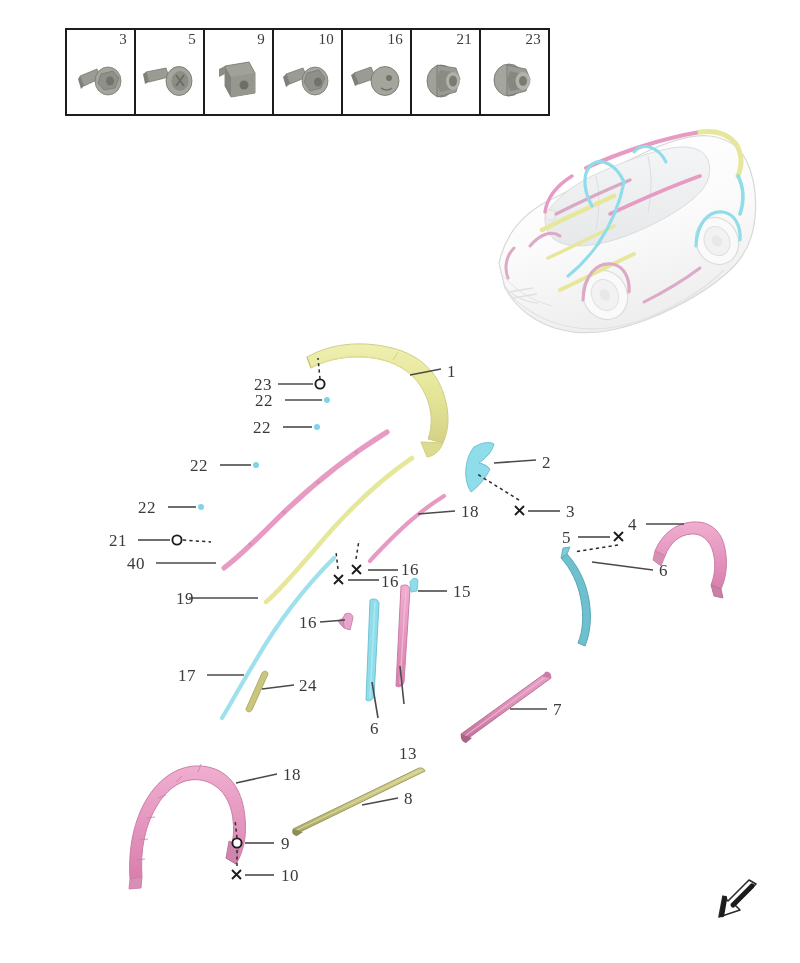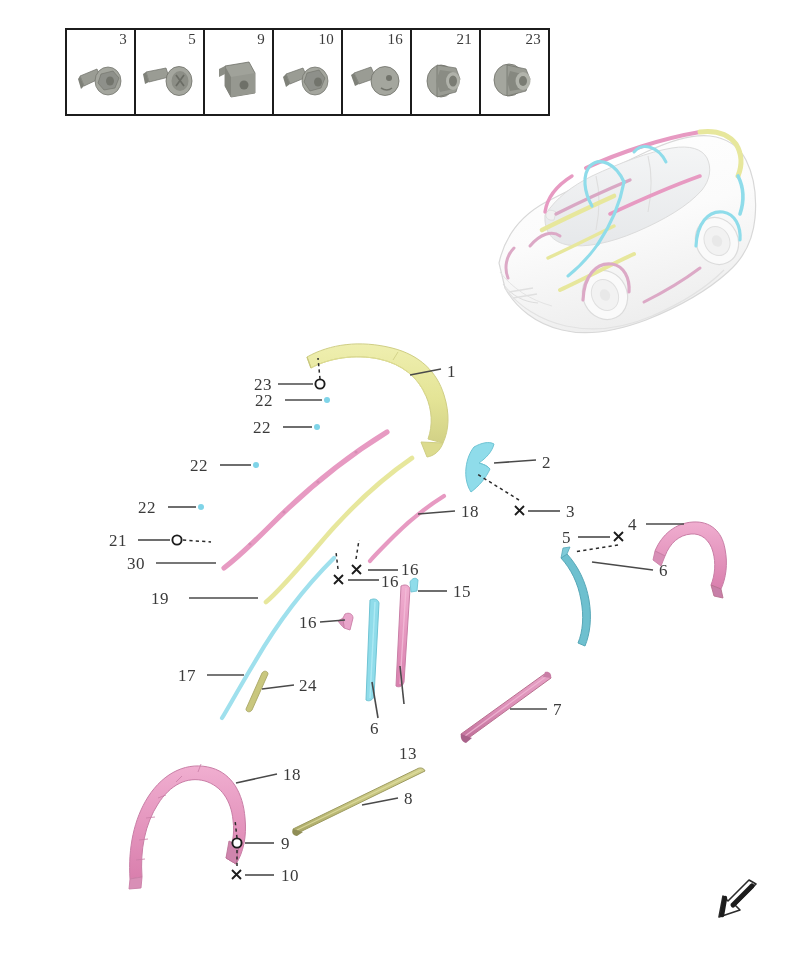--- a/index.html
+++ b/index.html
@@ -435,22 +435,22 @@
   <span class="lbl" style="left:281px;top:866px;">10</span>
   <span class="lbl" style="left:283px;top:765px;">18</span>
   <span class="lbl" style="left:370px;top:719px;">6</span>
   <span class="lbl" style="left:399px;top:705px;margin-top:39px;">13</span>
   <span class="lbl" style="left:299px;top:613px;">16</span>
   <span class="lbl" style="left:453px;top:582px;text-align:center;">15</span>
   <span class="lbl" style="left:381px;top:572px;">16</span>
   <span class="lbl" style="left:401px;top:560px;">16</span>
   <span class="lbl" style="left:178px;top:666px;">17</span>
   <span class="lbl" style="left:461px;top:502px;">18</span>
-  <span class="lbl" style="left:151px;top:589px;">19</span>
-  <span class="lbl" style="left:127px;top:554px;">30</span>
+  <span class="lbl" style="left:176px;top:589px;">19</span>
+  <span class="lbl" style="left:127px;top:554px;">40</span>
   <span class="lbl" style="left:109px;top:531px;">21</span>
   <span class="lbl" style="left:255px;top:391px;">22</span>
   <span class="lbl" style="left:253px;top:418px;">22</span>
   <span class="lbl" style="left:190px;top:456px;">22</span>
   <span class="lbl" style="left:138px;top:498px;">22</span>
   <span class="lbl" style="left:254px;top:375px;">23</span>
   <span class="lbl" style="left:299px;top:676px;">24</span>
 
 </div>
 

